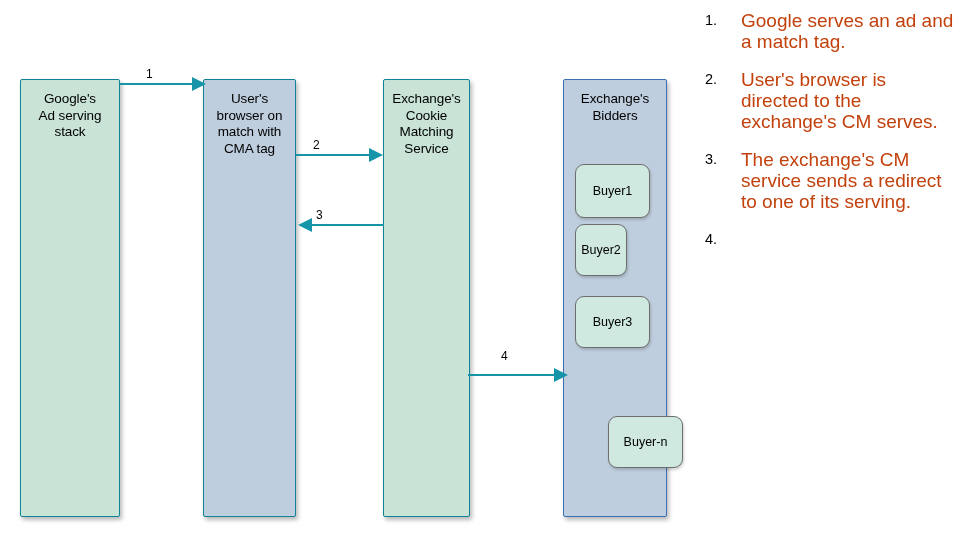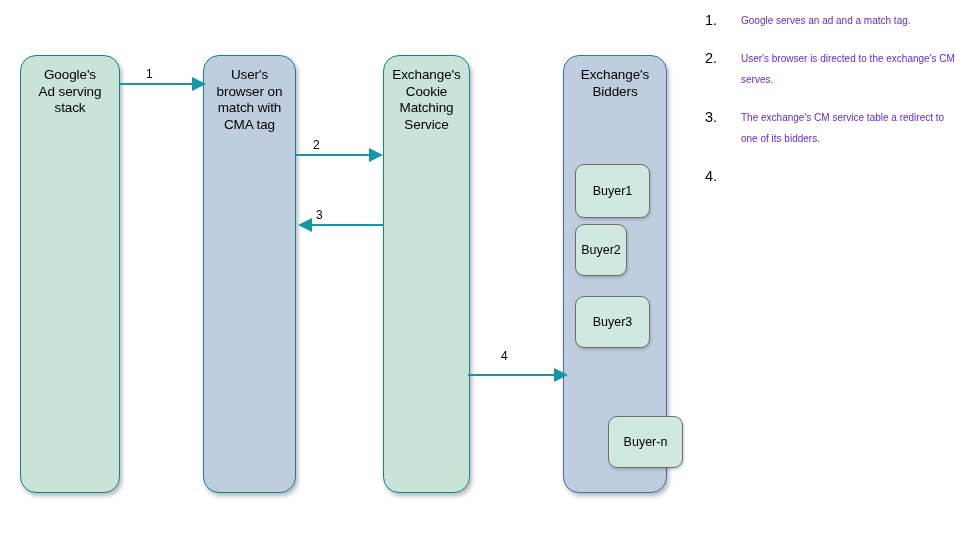--- a/index.html
+++ b/index.html
@@ -20,25 +20,26 @@
     position: absolute;
     left: 0; top: 0;
     width: 960px;
     height: 540px;
   }
 
   
   .node {
     position: absolute;
     box-sizing: border-box;
-    border-radius: 16px;
+    border-radius: 2px;
     display: flex;
     flex-direction: column;
     align-items: center;
     box-shadow: 2px 3px 4px rgba(0,0,0,0.28);
+    margin-top: 24px;
   }
   .node-label {
     text-align: center;
     font-size: 13.5px;
     line-height: 16.5px;
     color: #000;
     white-space: pre-line;
     padding-top: 11px;
     letter-spacing: -0.1px;
   }
@@ -98,23 +99,23 @@
   }
   .step-num {
     width: 36px;
     flex: 0 0 36px;
     font-size: 14.5px;
     line-height: 21px;
     color: #000;
   }
   .step-text {
     flex: 1 1 auto;
-    font-size: 10px;
+    font-size: 19px;
     line-height: 21px;
-    color: #6d28d9;
+    color: #c2410c;
   }
 </style>
 </head>
 <body>
 
 <div id="canvas">
 
   <div class="node green" style="left:20px; top:55px; width:100px; height:438px;">
     <div class="node-label">Google's
 Ad serving
@@ -184,21 +185,21 @@
       <div class="step-text">Google serves an ad and a match tag.</div>
     </div>
 
     <div class="step">
       <div class="step-num">2.</div>
       <div class="step-text">User's browser is directed to the exchange's CM serves.</div>
     </div>
 
     <div class="step">
       <div class="step-num">3.</div>
-      <div class="step-text">The exchange's CM service table a redirect to one of its bidders.</div>
+      <div class="step-text">The exchange's CM service sends a redirect to one of its serving.</div>
     </div>
 
     <div class="step">
       <div class="step-num">4.</div>
     </div>
 
   </div>
 
 </div>
 

